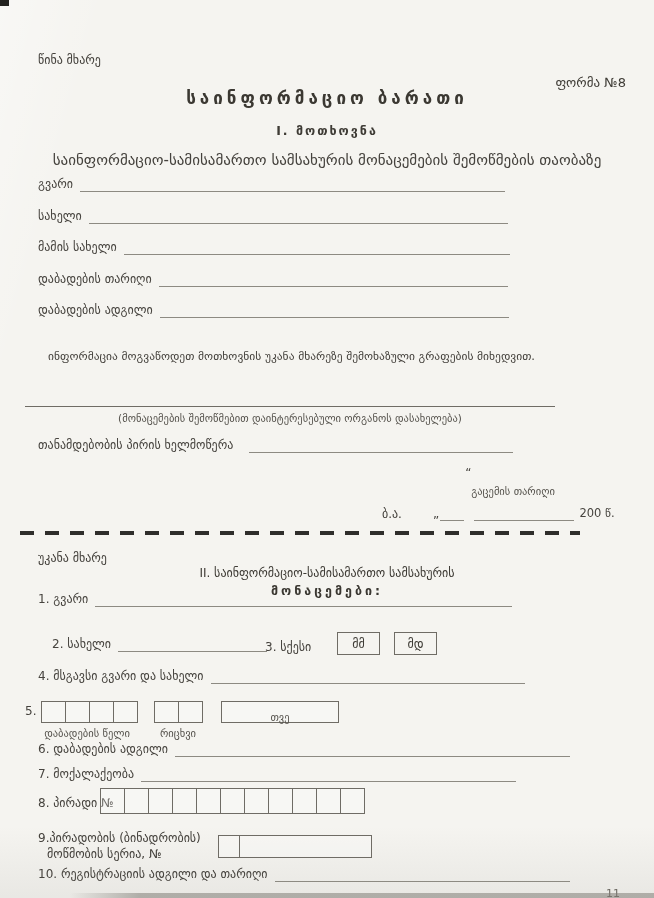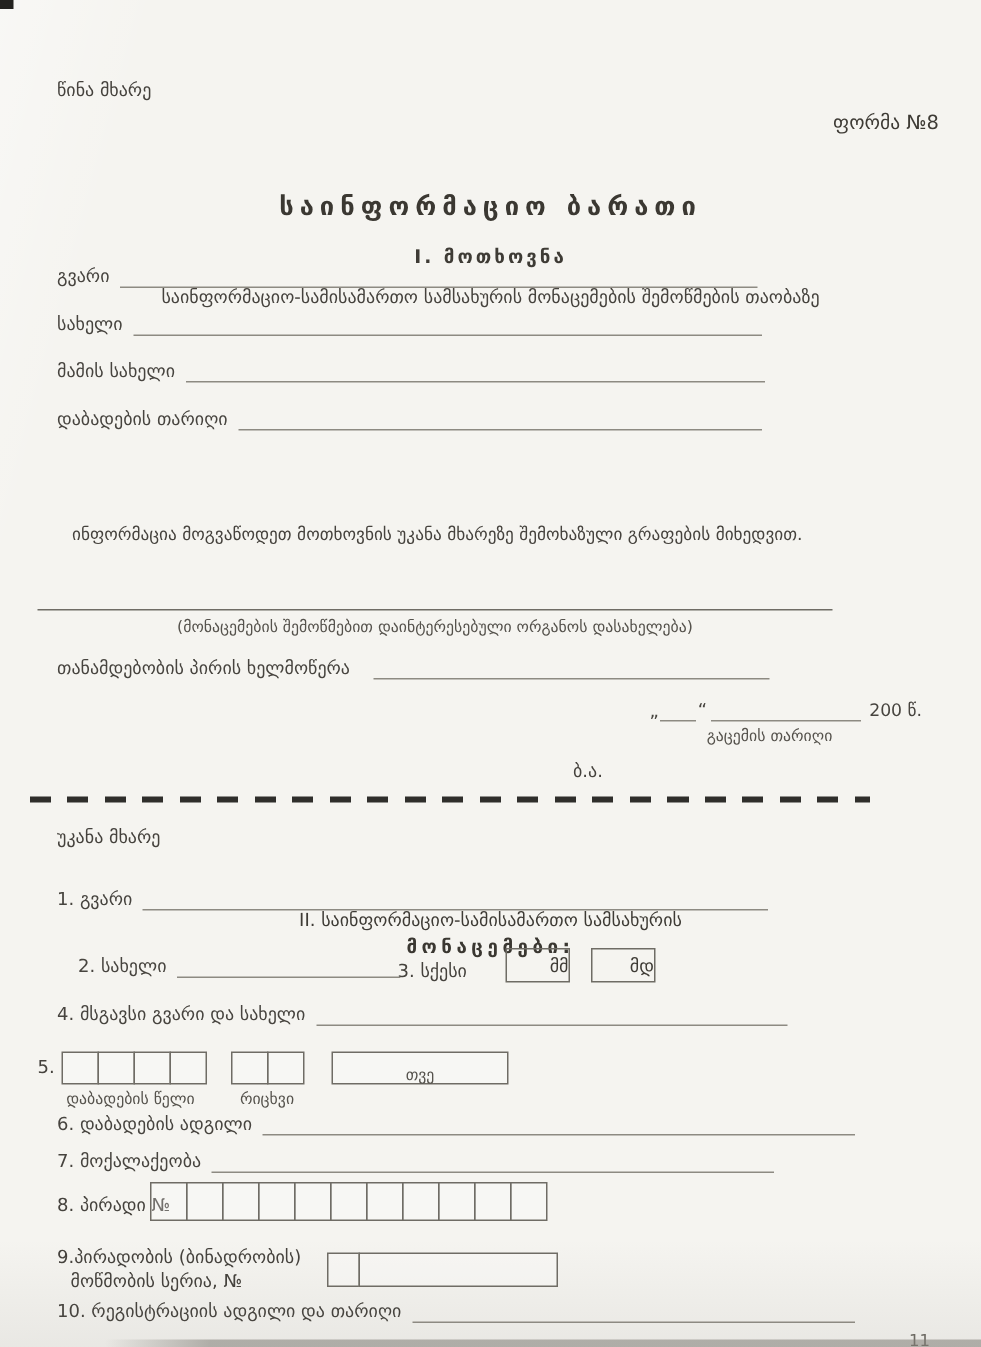--- a/index.html
+++ b/index.html
@@ -13,30 +13,30 @@
       #f5f4f0;
     font-family:"DejaVu Sans", sans-serif;
     color:#45423d;
     overflow:hidden;
   }
   .abs{position:absolute;}
   .row{position:absolute;display:flex;align-items:flex-end;font-size:12px;color:#47443f;white-space:nowrap;}
   .lbl{flex:0 0 auto;padding-bottom:1px;}
   .blank{flex:1 1 auto;border-bottom:1px solid #8d8a82;height:13px;margin-left:7px;}
   .blank.fixed{flex:0 0 auto;}
-  .center{left:0;width:654px;text-align:center;margin-top:40px;}
+  .center{left:0;width:654px;text-align:center;}
   .title{font-size:17px;font-weight:bold;letter-spacing:4px;color:#3b3832;}
   .subtitle{font-size:12.5px;font-weight:bold;letter-spacing:2px;color:#3e3b35;}
   .caption{font-size:10.5px;color:#55524c;}
   .cells{display:flex;}
   .cell{width:23px;height:20px;border:1px solid #6f6c65;margin-left:-1px;background:rgba(255,255,255,.25);}
   .cell.first{margin-left:0;}
   .cell.wide{width:116px;}
   .cell.tall{height:24px;}
-  .sexbox{width:41px;height:21px;border:1px solid #6f6c65;display:flex;align-items:center;justify-content:flex-end;font-size:12px;color:#3e3b35;}
+  .sexbox{width:41px;height:21px;border:1px solid #6f6c65;display:flex;align-items:center;justify-content:center;font-size:12px;color:#3e3b35;}
   .dashed{
     position:absolute;left:20px;top:531px;width:560px;height:4px;
     background:repeating-linear-gradient(to right,#2f2e2b 0 14px,rgba(0,0,0,0) 14px 25px);
   }
   .edge-mark{position:absolute;left:0;top:0;width:9px;height:6px;background:#23221f;}
   .bottom-shadow{
     position:absolute;left:70px;right:0;bottom:0;height:5px;
     background:linear-gradient(to right, rgba(128,125,118,0), rgba(128,125,118,.55) 12%, rgba(128,125,118,.55));
   }
   .quote{font-size:12px;color:#47443f;padding:0 1px;}
@@ -46,55 +46,59 @@
 
 <div id="scan">
 
   <div class="edge-mark"></div>
 
   <div class="abs" style="right:28px;top:36px;font-size:13px;color:#3e3b35;margin-top:39px;">ფორმა №8</div>
   <div class="abs" style="left:38px;top:53px;font-size:12px;">წინა მხარე</div>
 
   <div class="abs center title" style="top:88px;">საინფორმაციო ბარათი</div>
   <div class="abs center subtitle" style="top:123px;">I. მოთხოვნა</div>
-  <div class="abs center" style="top:151px;font-size:12px;">საინფორმაციო-სამისამართო სამსახურის მონაცემების შემოწმების თაობაზე</div>
+  <div class="abs center" style="top:151px;font-size:15px;">საინფორმაციო-სამისამართო სამსახურის მონაცემების შემოწმების თაობაზე</div>
 
   <div class="row" style="left:38px;top:177px;width:467px;">
     <span class="lbl">გვარი</span>
     <span class="blank"></span>
   </div>
   <div class="row" style="left:38px;top:209px;width:470px;">
     <span class="lbl">სახელი</span>
     <span class="blank"></span>
   </div>
   <div class="row" style="left:38px;top:240px;width:472px;">
     <span class="lbl">მამის სახელი</span>
     <span class="blank"></span>
   </div>
   <div class="row" style="left:38px;top:272px;width:470px;">
     <span class="lbl">დაბადების თარიღი</span>
+    <span class="blank"></span>
+  </div>
+  <div class="row" style="left:38px;top:303px;width:471px;">
+    <span class="lbl">დაბადების ადგილი</span>
     <span class="blank"></span>
   </div>
 
   <div class="abs" style="left:48px;top:349px;font-size:11.5px;">ინფორმაცია მოგვაწოდეთ მოთხოვნის უკანა მხარეზე შემოხაზული გრაფების მიხედვით.</div>
 
   <div class="abs" style="left:25px;top:392px;width:530px;height:14px;border-bottom:1px solid #6f6c65;"></div>
   <div class="abs caption" style="left:25px;top:412px;width:530px;text-align:center;">(მონაცემების შემოწმებით დაინტერესებული ორგანოს დასახელება)</div>
 
   <div class="row" style="left:38px;top:438px;width:475px;">
     <span class="lbl">თანამდებობის პირის ხელმოწერა</span>
     <span class="blank" style="margin-left:16px;"></span>
   </div>
 
   <div class="row" style="left:432px;top:466px;width:196px;font-size:11.5px;">
     <span class="quote">„</span>
     <span class="blank fixed" style="width:24px;margin-left:0;"></span>
     <span class="quote" style="align-self:flex-start;">“</span>
     <span class="blank fixed" style="width:100px;margin-left:2px;"></span>
-    <span class="lbl" style="margin-left:5px;">200 წ.</span>
+    <span class="lbl" style="margin-left:5px;margin-top:40px;">200 წ.</span>
   </div>
   <div class="abs caption" style="left:458px;top:485px;width:110px;text-align:center;">გაცემის თარიღი</div>
 
   <div class="abs" style="left:382px;top:507px;font-size:12px;">ბ.ა.</div>
 
   <div class="dashed"></div>
 
   <div class="abs" style="left:38px;top:551px;font-size:12px;">უკანა მხარე</div>
   <div class="abs center" style="top:566px;font-size:12px;color:#3e3b35;">II. საინფორმაციო-სამისამართო სამსახურის</div>
   <div class="abs center" style="top:583px;font-size:12.5px;font-weight:bold;letter-spacing:3px;color:#3a3731;">მონაცემები:</div>

